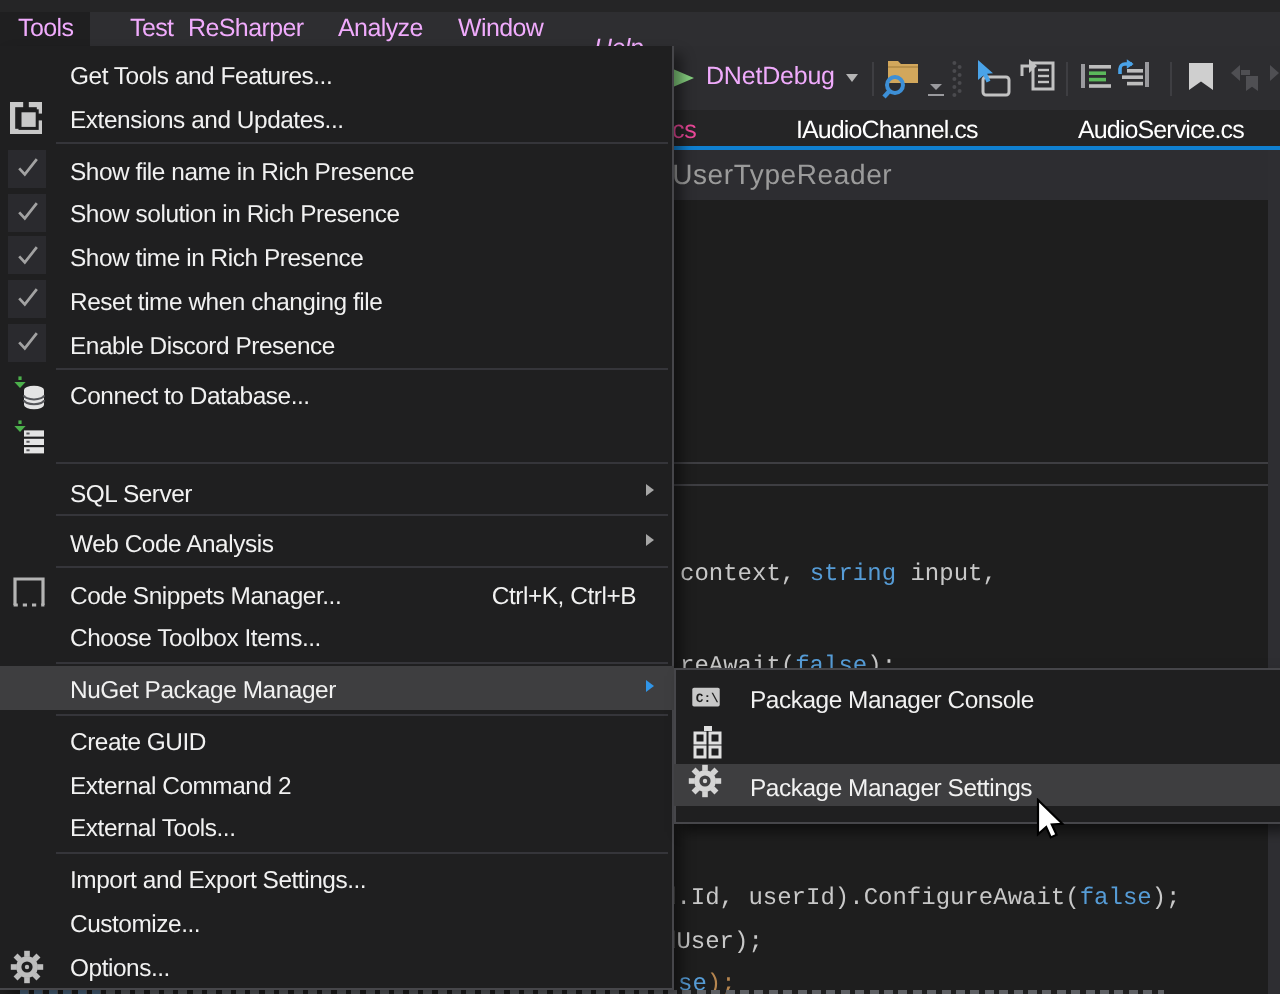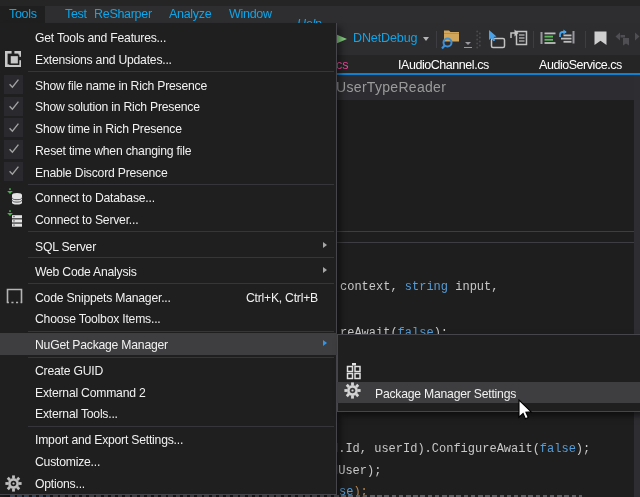--- a/index.html
+++ b/index.html
@@ -1,18 +1,18 @@
 <!DOCTYPE html>
 <html><head>
 <meta charset="utf-8">
 <style>
   html,body{margin:0;padding:0;}
   body{width:640px;height:497px;overflow:hidden;background:#1e1e1e;font-family:"Liberation Sans",sans-serif;position:relative;}
   .abs{position:absolute;}
-  .mtext{font-size:12.5px;color:#0ea5e9;letter-spacing:-0.1px;}
+  .mtext{font-size:12.5px;color:#f0abfc;letter-spacing:-0.1px;}
   .code{font-family:"Liberation Mono",monospace;font-size:12px;white-space:pre;color:#c8c8c8;letter-spacing:0;}
   .kw{color:#569cd6;}
   .menu-row{position:absolute;left:0;width:337px;height:21.7px;line-height:21.7px;}
   .menu-row .lbl{position:absolute;left:35px;top:2px;font-size:12.2px;color:#f1f1f1;letter-spacing:-0.22px;}
   .menu-sep{position:absolute;left:28px;right:3px;height:1px;background:#35353a;}
   .arrow{position:absolute;left:323px;top:7.2px;width:0;height:0;border-left:4.5px solid #a6a6a6;border-top:3.8px solid transparent;border-bottom:3.8px solid transparent;}
   .shortcut{position:absolute;right:19px;top:2px;font-size:12.2px;color:#f1f1f1;letter-spacing:-0.22px;}
   .tbsep{position:absolute;top:31px;width:1px;height:17px;background:#3e3e42;}
 </style>
 </head>
@@ -191,21 +191,20 @@
     </div>
     <div class="menu-row" style="top:185.09999999999997px;">
       <svg width="20" height="20" viewBox="0 0 20 20" style="position:absolute;left:5px;top:1px;">
         <path d="M2.2 4 L7.8 4 L5 7 Z" fill="#4cb04c"></path>
         <path d="M5 1.2 L5 3" stroke="#4cb04c" stroke-width="1.6"></path>
         <rect x="7" y="6.2" width="10" height="3.1" fill="#e4e4e4"></rect>
         <rect x="7" y="10.4" width="10" height="3.1" fill="#e4e4e4"></rect>
         <rect x="7" y="14.6" width="10" height="3.1" fill="#e4e4e4"></rect>
         <path d="M8.2 7.7 L9.8 7.7 M8.2 11.9 L9.8 11.9 M8.2 16.1 L9.8 16.1" stroke="#55565a" stroke-width="1"></path>
       </svg>
-      <span class="lbl">Connect to Server...</span>
     </div>
     <div class="menu-sep" style="top:208.39999999999995px;"></div>
     <div class="menu-row" style="top:212px;">
       <span class="lbl">SQL Server</span>
       <div class="arrow"></div>
     </div>
     <div class="menu-sep" style="top:234.24999999999994px;"></div>
     <div class="menu-row" style="top:236.79999999999995px;">
       <span class="lbl">Web Code Analysis</span>
       <div class="arrow"></div>
@@ -261,20 +260,27 @@
         </g>
         <circle cx="8.5" cy="8.5" r="2.8" fill="#1f1f20"></circle>
         <circle cx="8.5" cy="8.5" r="1.1" fill="#bdbdbd"></circle>
       </svg>
       <span class="lbl">Options...</span>
     </div>
   </div>
 
 <div id="submenu" class="abs" style="left:337px;top:334px;width:303px;height:76px;background:#1f1f20;border-top:1px solid #46464a;border-left:1px solid #46464a;border-bottom:1px solid #46464a;box-shadow:4px 4px 6px rgba(0,0,0,0.5);"></div>
 <div id="submenu-items" class="abs" style="left:337px;top:334px;width:303px;height:76px;">
+    <div class="menu-row" style="top:4.2px;width:303px;">
+      <svg width="16" height="12" viewBox="0 0 18 14" style="position:absolute;left:8px;top:5px;">
+        <rect x="1" y="1" width="16" height="11" rx="1" fill="#c8c8c8"></rect>
+        <text x="3" y="9.5" font-family="Liberation Mono,monospace" font-size="7.5" fill="#1e1e1e" font-weight="bold">C:\</text>
+      </svg>
+      <span class="lbl" style="left:38px;">Package Manager Console</span>
+    </div>
     <div class="menu-row" style="top:25.9px;width:303px;">
       <svg width="18" height="18" viewBox="0 0 18 18" style="position:absolute;left:8px;top:2px;">
         <rect x="2.5" y="4.5" width="5" height="5" fill="none" stroke="#e0e0e0" stroke-width="1.5"></rect>
         <rect x="10" y="4.5" width="5" height="5" fill="none" stroke="#e0e0e0" stroke-width="1.5"></rect>
         <rect x="2.5" y="11.5" width="5" height="5" fill="none" stroke="#e0e0e0" stroke-width="1.5"></rect>
         <rect x="10" y="11.5" width="5" height="5" fill="none" stroke="#e0e0e0" stroke-width="1.5"></rect>
         <rect x="7" y="1" width="4" height="2.5" fill="#e0e0e0"></rect>
       </svg>
     </div>
     <div class="menu-row" style="top:47.599999999999994px;width:303px;background:#3e3e40;">

